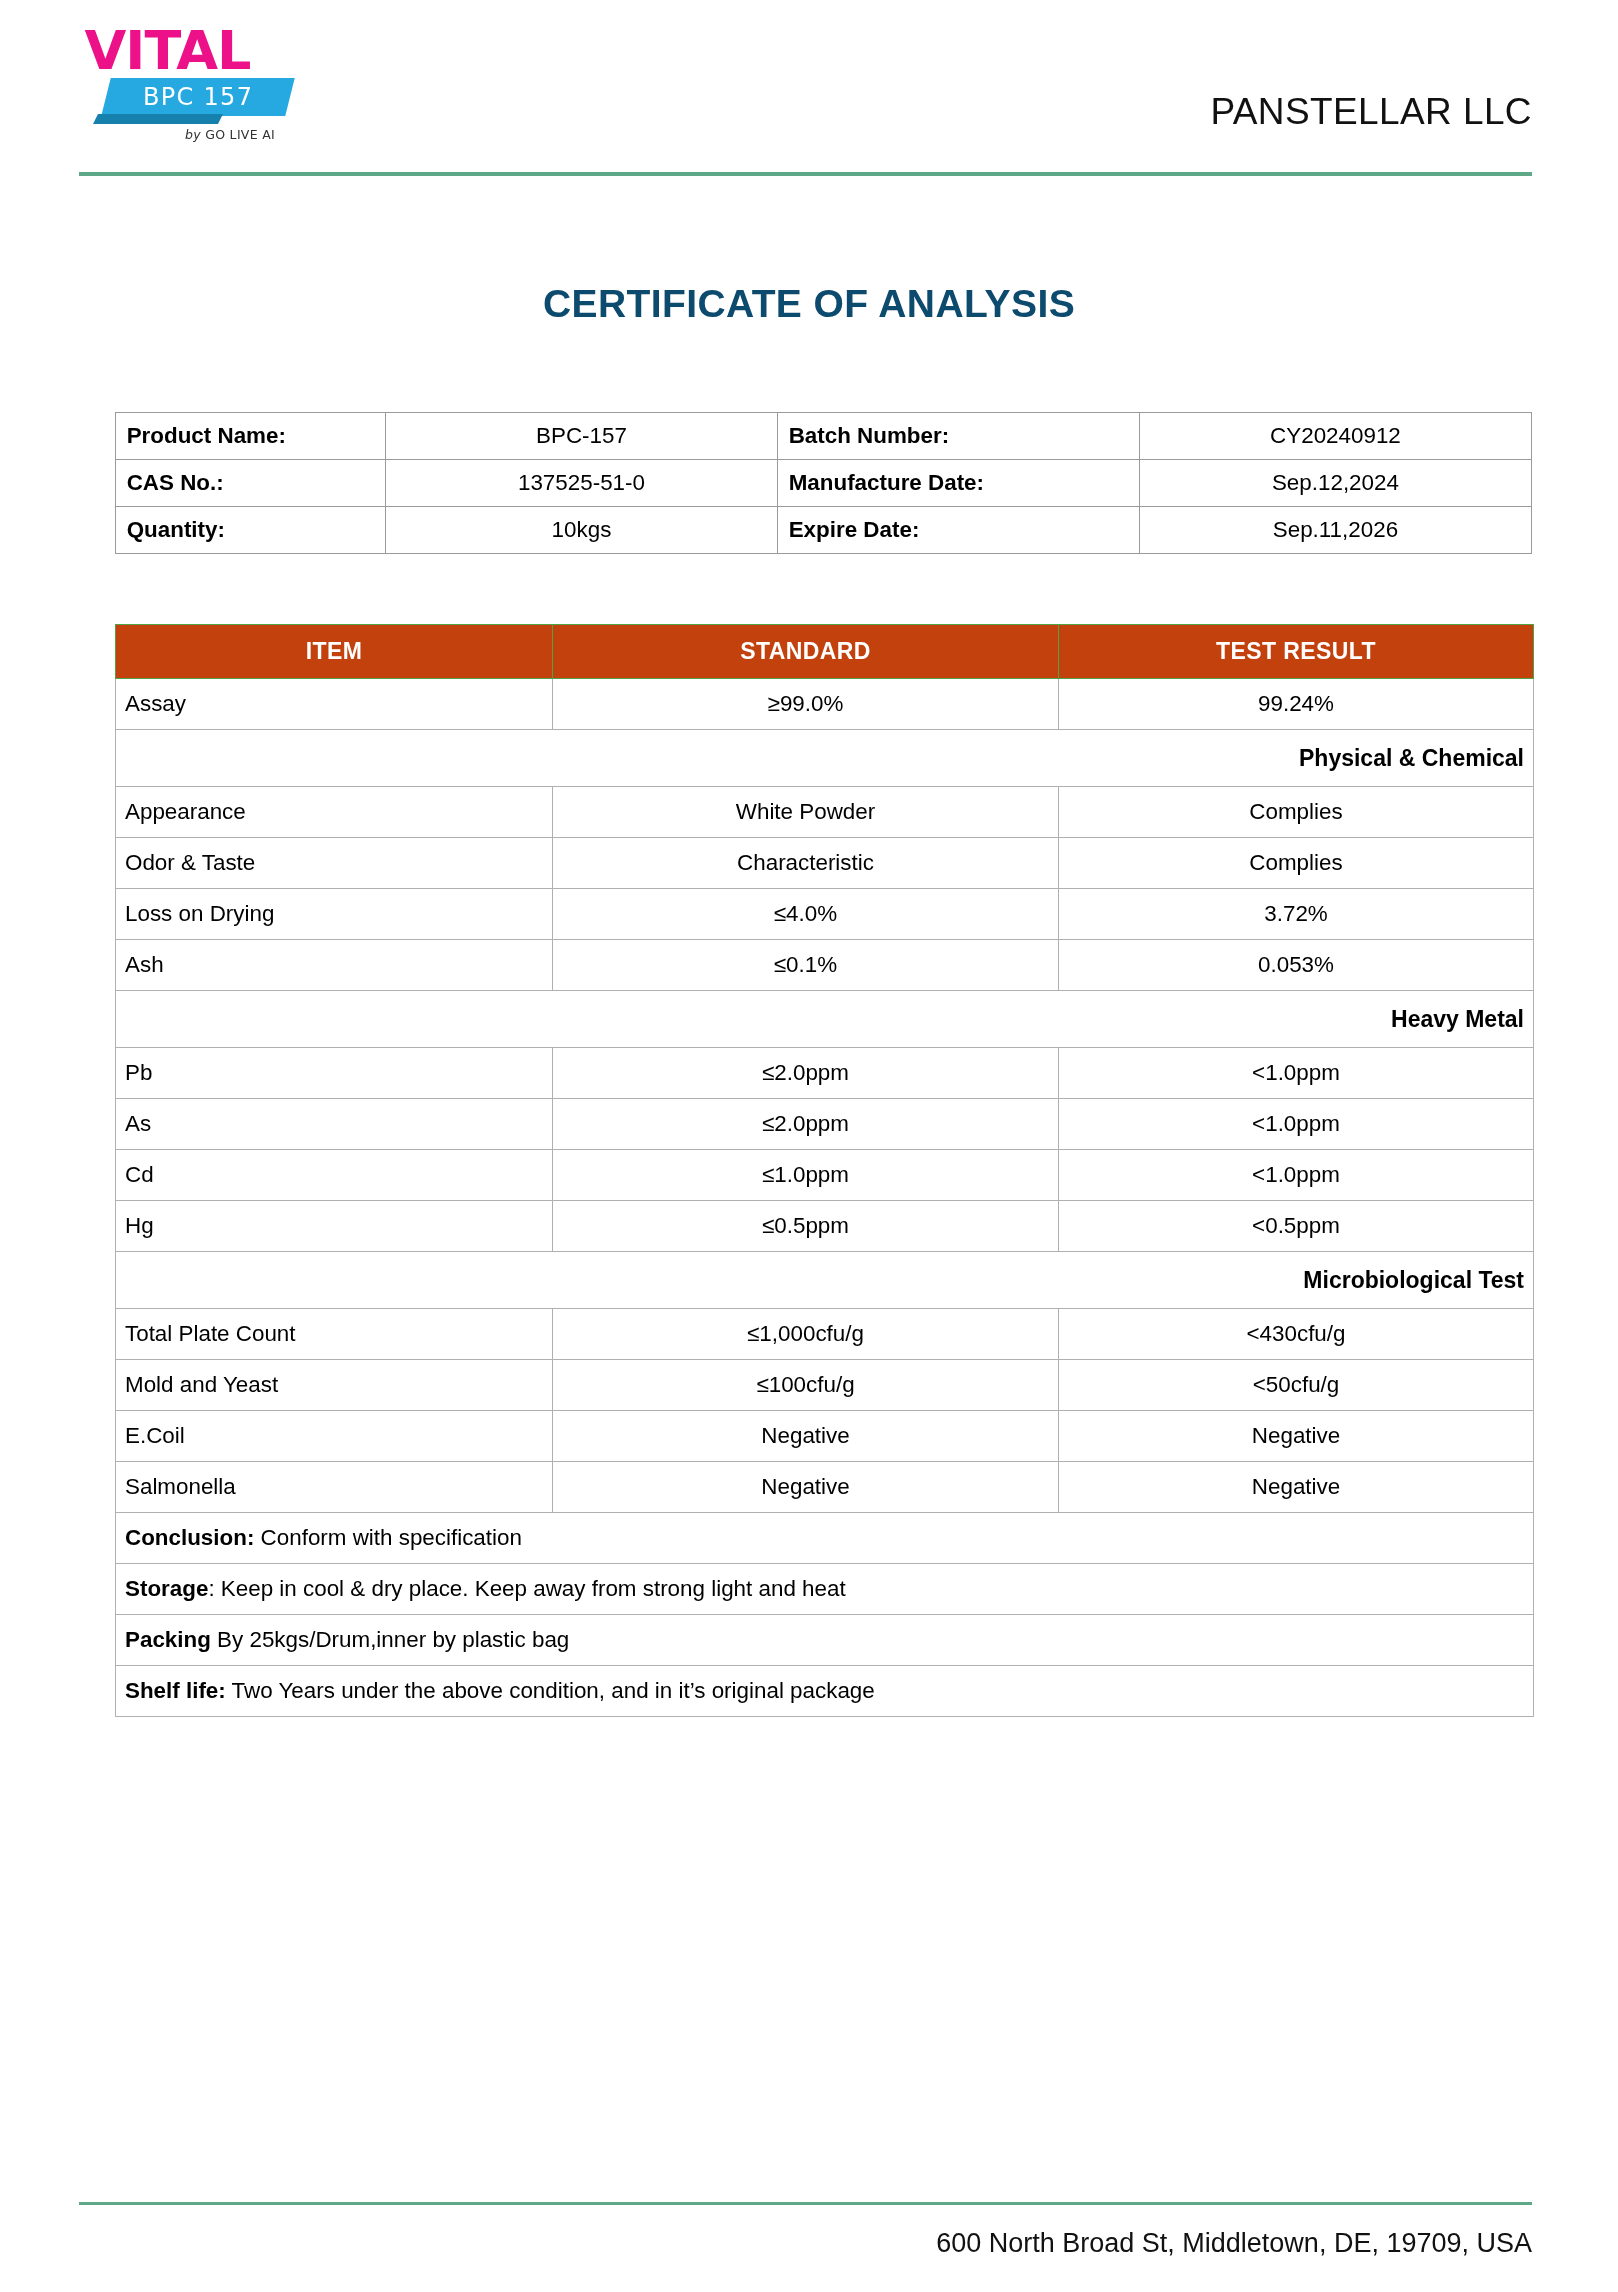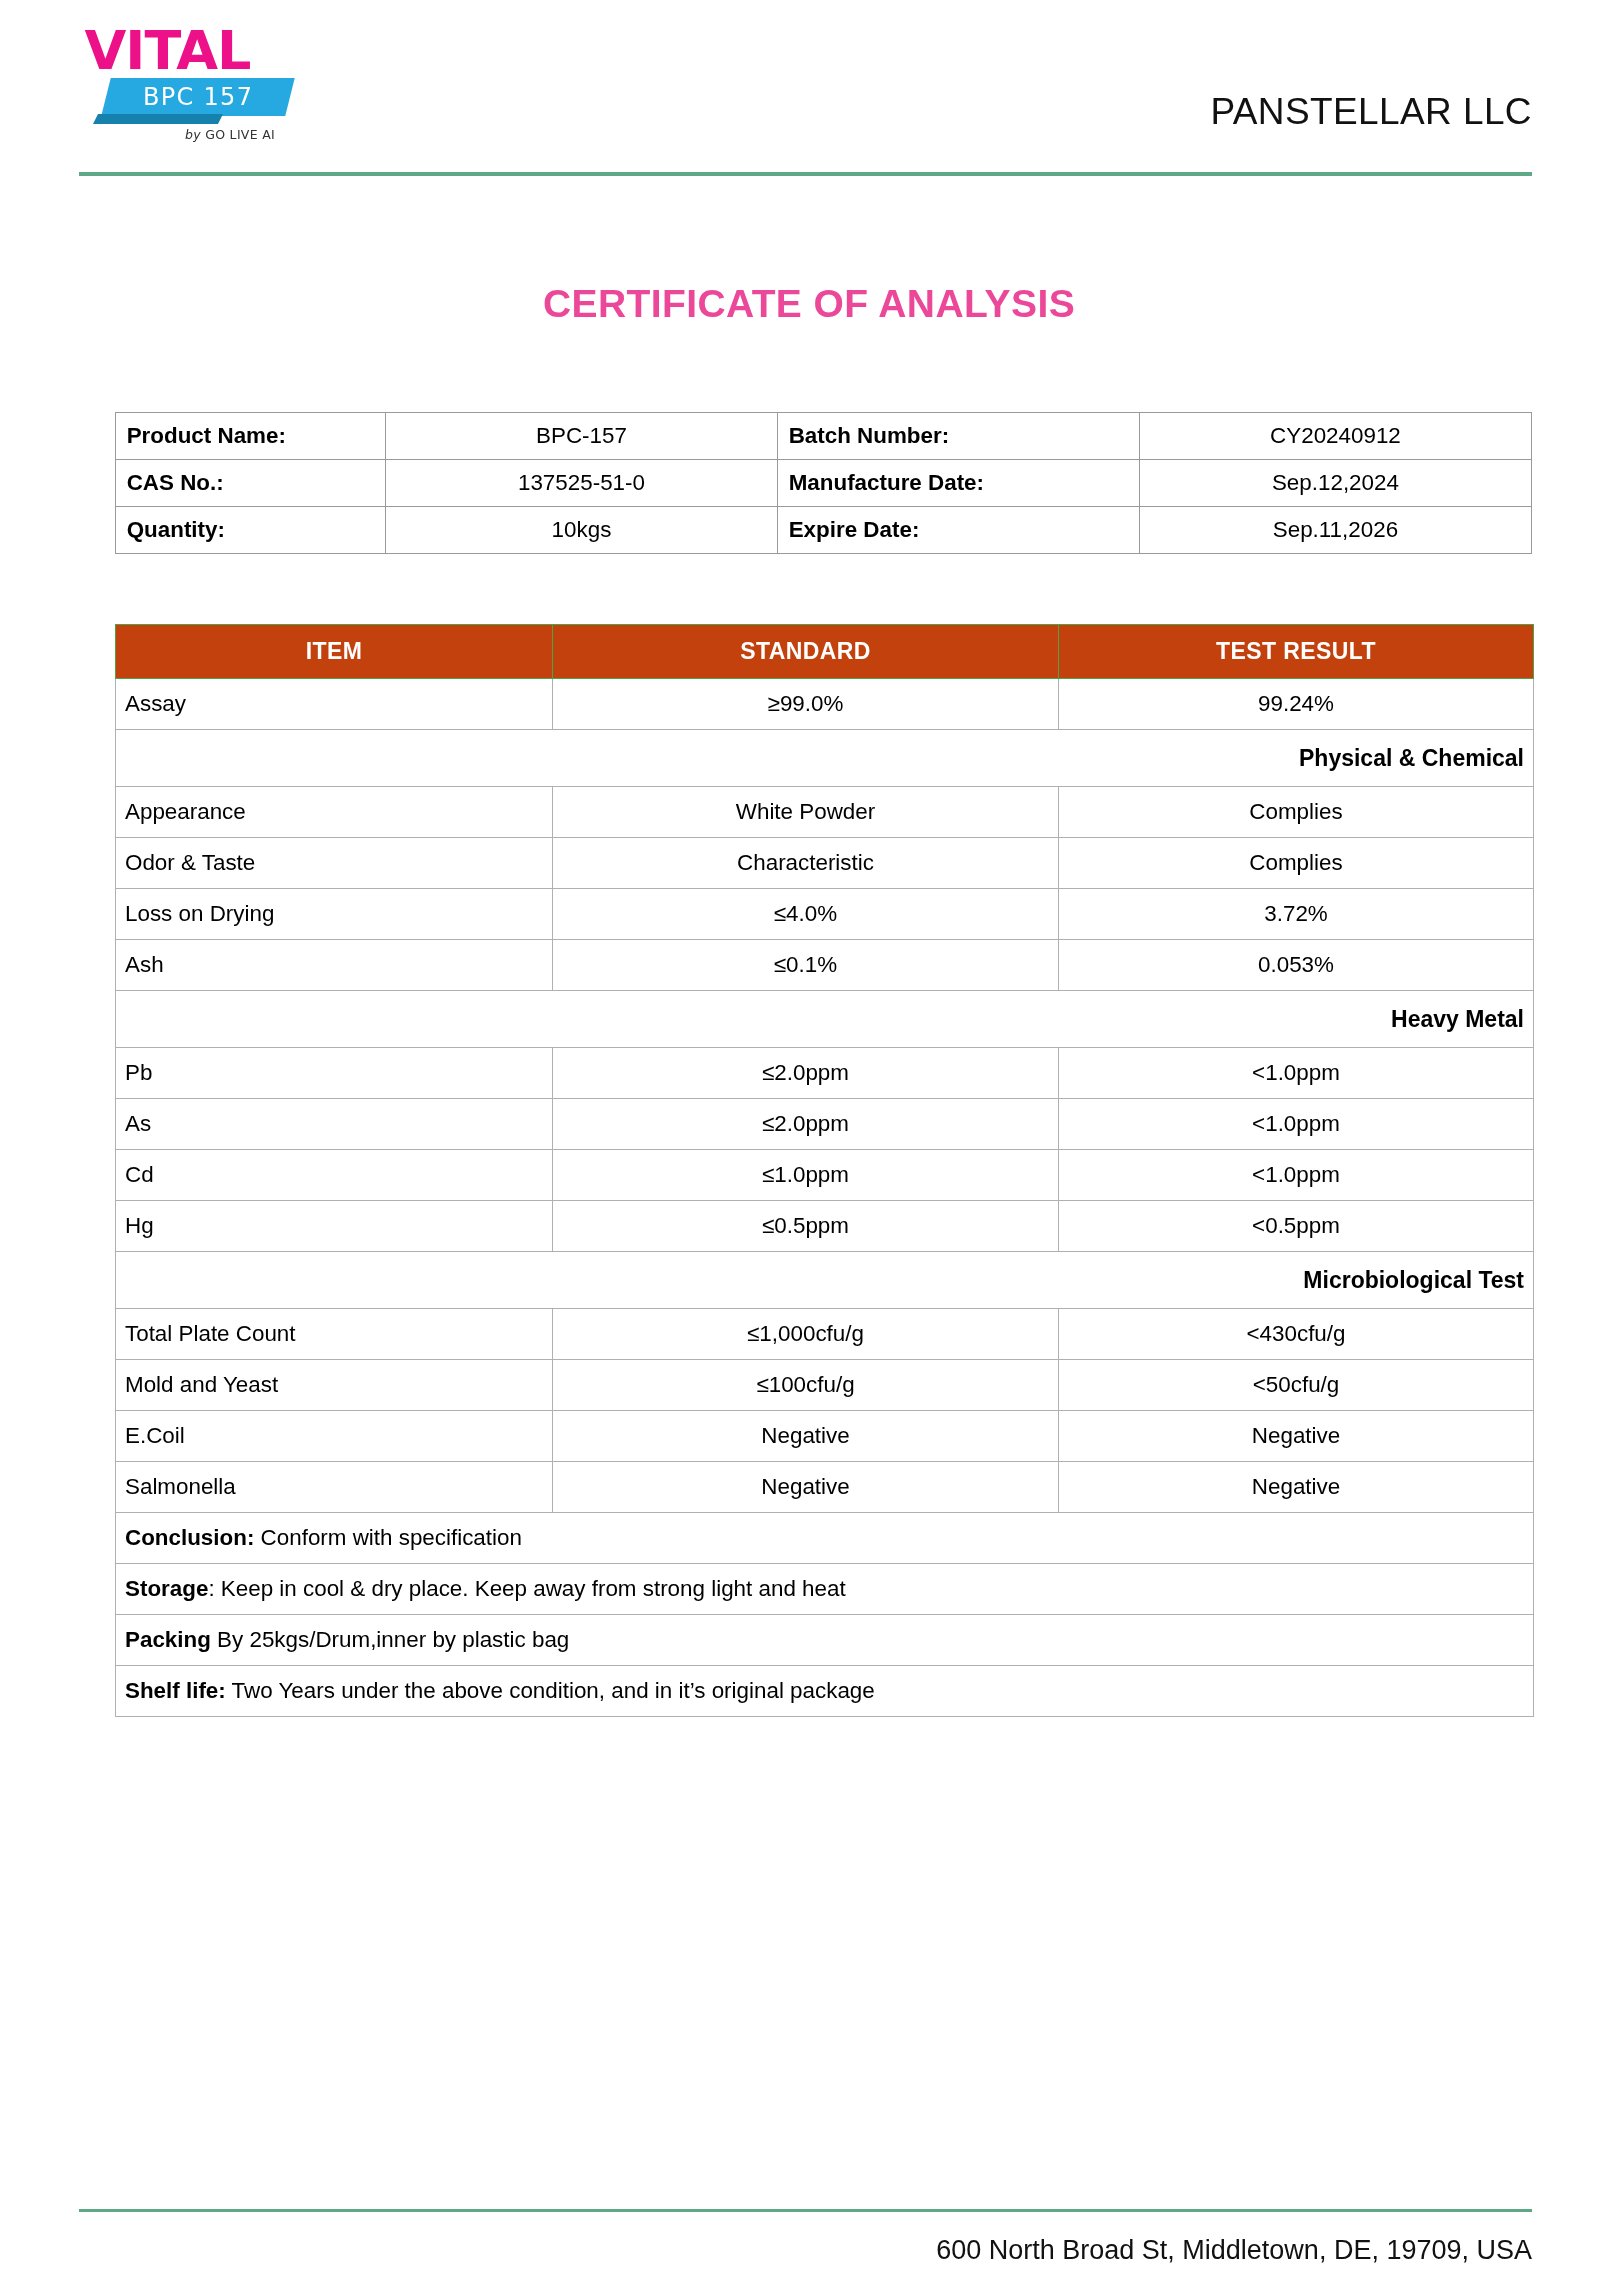--- a/index.html
+++ b/index.html
@@ -93,21 +93,21 @@
     background: #5FA887;
   }
 
   
   .doc-title {
     text-align: center;
     font-size: 39px;
     font-weight: 700;
     letter-spacing: 0.4px;
     margin-top: 106px;
-    color: #ec4899;
+    color: #0c4a6e;
   }
 
   
   .info-table {
     margin: 86px 86px 0 115px;
     border-collapse: collapse;
     width: calc(100% - 201px);
     table-layout: fixed;
   }
   .info-table td {
@@ -160,21 +160,21 @@
     text-align: left;
     font-size: 22.4px;
     height: 51px;
   }
   .note-row b { font-weight: 700; }
 
   
   .page-footer {
     position: absolute;
     left: 0; right: 0;
-    bottom: 27px;
+    bottom: 34px;
   }
   .footer-rule {
     margin: 0 86px 0 79px;
     height: 2.7px;
     background: #5FA887;
   }
   .footer-address {
     text-align: right;
     padding: 23px 86px 0 0;
     font-size: 27px;

